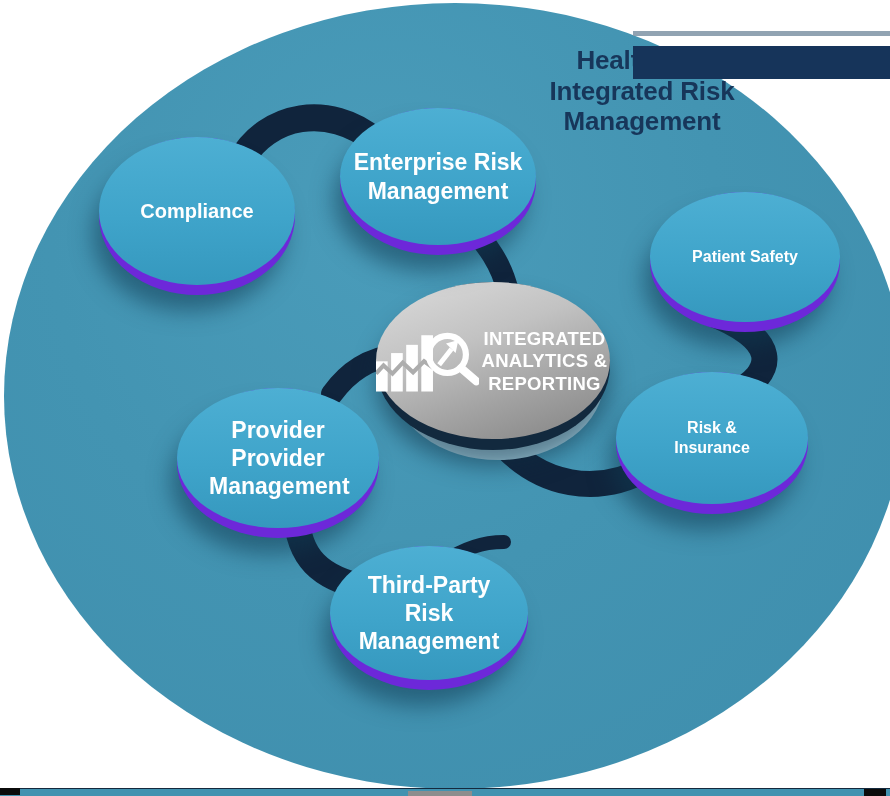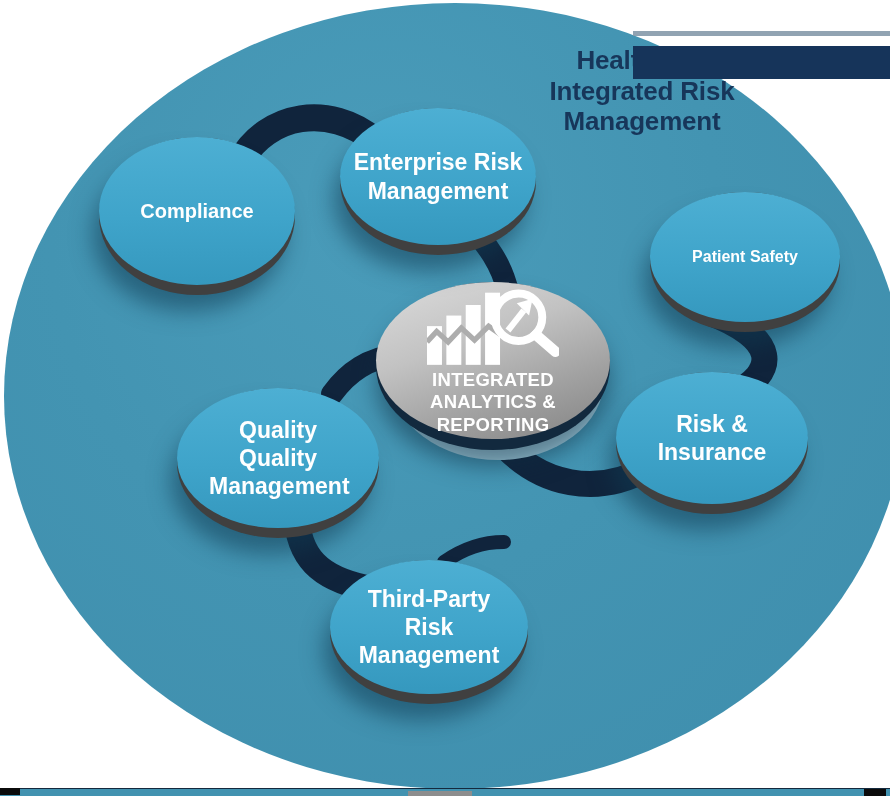--- a/index.html
+++ b/index.html
@@ -10,49 +10,49 @@
   }
   
   .bg-circle{
     position:absolute;left:4px;top:3px;width:902px;height:786px;border-radius:50%;
     background:radial-gradient(ellipse at 42% 28%, #4a9cba 0%, #4394b2 45%, #3e8dac 100%);
     z-index:1;
   }
   
   .ring{position:absolute;left:0;top:0;z-index:2;}
   
-  .node{position:absolute;border-radius:50%;background:#404040;z-index:4;
+  .node{position:absolute;border-radius:50%;background:#6d28d9;z-index:4;
         box-shadow:-8px 18px 22px -2px rgba(17,58,82,0.55);text-decoration:underline;}
   .node .fill{
     position:absolute;left:0;right:0;top:0;bottom:10px;border-radius:50%;
     background:linear-gradient(180deg,#4dafd3 0%,#3fa4ca 55%,#3598be 100%);
     display:flex;align-items:center;justify-content:center;text-align:center;
   }
   .node .label{color:#ffffff;font-weight:700;font-size:20px;line-height:1.22;}
   .n-compliance{left:99px;top:137px;width:196px;height:158px;}
   .n-compliance .label{width:160px;}
   .n-erm{left:340px;top:108px;width:196px;height:147px;}
   .n-erm .label{width:178px;font-size:23px;}
   .n-patient{left:650px;top:192px;width:190px;height:140px;}
   .n-patient .label{width:110px;font-size:16px;}
   .n-riskins{left:616px;top:372px;width:192px;height:142px;}
-  .n-riskins .label{width:125px;font-size:23px;}
+  .n-riskins .label{width:125px;font-size:16px;}
   .n-pqm{left:177px;top:388px;width:202px;height:150px;}
   .n-pqm .label{width:138px;font-size:23px;}
-  .n-tprm{left:330px;top:560px;width:198px;height:144px;}
+  .n-tprm{left:330px;top:546px;width:198px;height:144px;}
   .n-tprm .label{width:145px;font-size:23px;}
   
   .hub-glow{position:absolute;left:392px;top:300px;width:212px;height:160px;border-radius:50%;
             background:#a9d4e4;z-index:3;}
   .hub{position:absolute;left:376px;top:282px;width:234px;height:168px;border-radius:50%;
        background:#12293e;z-index:4;box-shadow:0 16px 22px rgba(14,44,64,0.5);}
   .hub .fill{
     position:absolute;left:0;right:0;top:0;bottom:11px;border-radius:50%;
     background:linear-gradient(160deg,#dcdcdc 0%,#c2c2c2 38%,#a2a2a2 68%,#828282 100%);
-    display:flex;flex-direction:column;align-items:center;justify-content:center;text-align:center;
+    display:flex;flex-direction:row;align-items:center;justify-content:center;text-align:center;
   }
   .hub .hub-icon{width:132px;height:80px;margin-top:2px;}
   .hub .label{color:#ffffff;font-weight:700;font-size:18.5px;line-height:1.2;width:168px;
               letter-spacing:.3px;margin-top:2px;}
   
   .title{position:absolute;left:532px;top:45px;width:220px;text-align:center;z-index:5;
          color:#17365a;font-weight:700;font-size:26px;line-height:1.18;letter-spacing:-0.2px;}
   
   .artifact-grayline{position:absolute;left:633px;top:31px;width:257px;height:5px;
                      background:#7e93a4;opacity:.85;z-index:6;}
@@ -127,21 +127,21 @@
   </div>
 
   <div class="node n-riskins">
     <div class="fill">
         <span class="label">Risk &amp; Insurance</span>
       </div>
   </div>
 
   <div class="node n-pqm">
     <div class="fill">
-        <span class="label">Quality Quality Management</span>
+        <span class="label">Provider Provider Management</span>
       </div>
   </div>
 
   <div class="node n-tprm">
     <div class="fill">
         <span class="label">Third-Party Risk Management</span>
       </div>
   </div>
 
   <div class="bottombar"></div>

